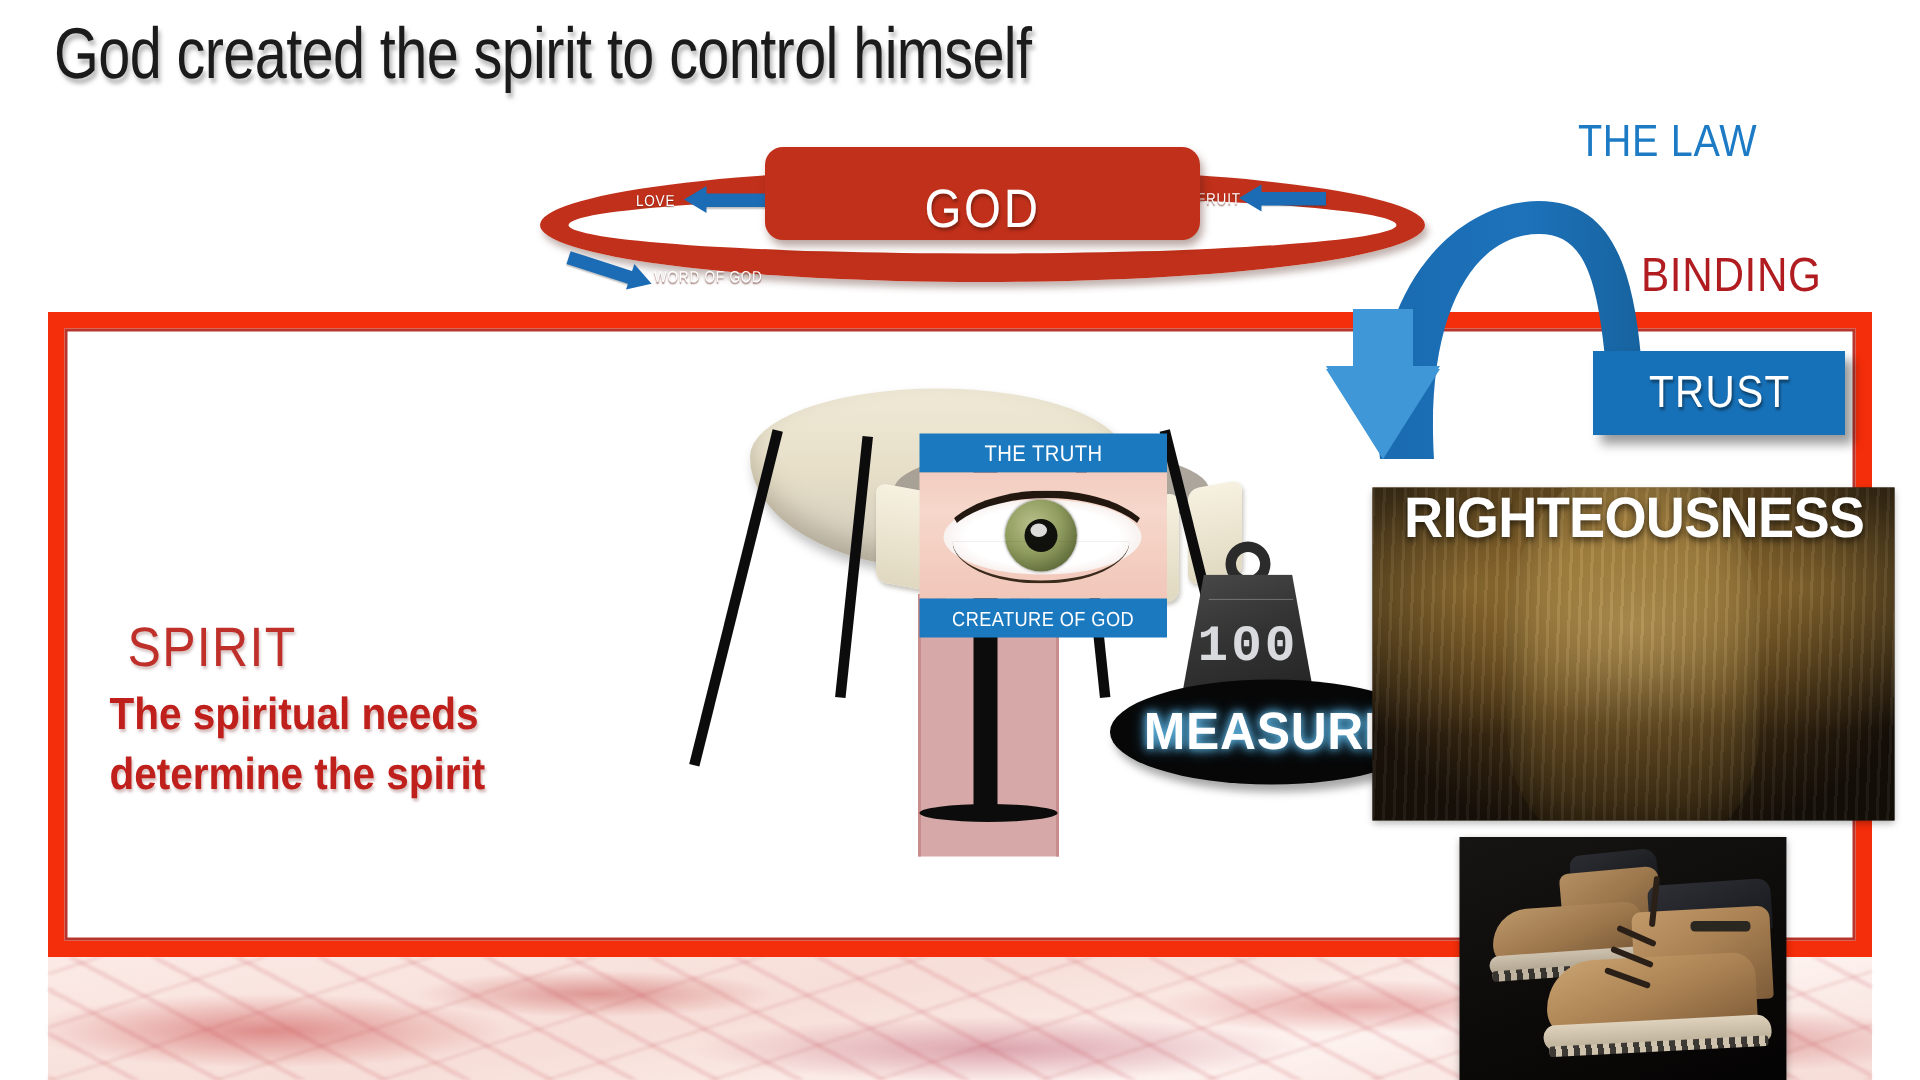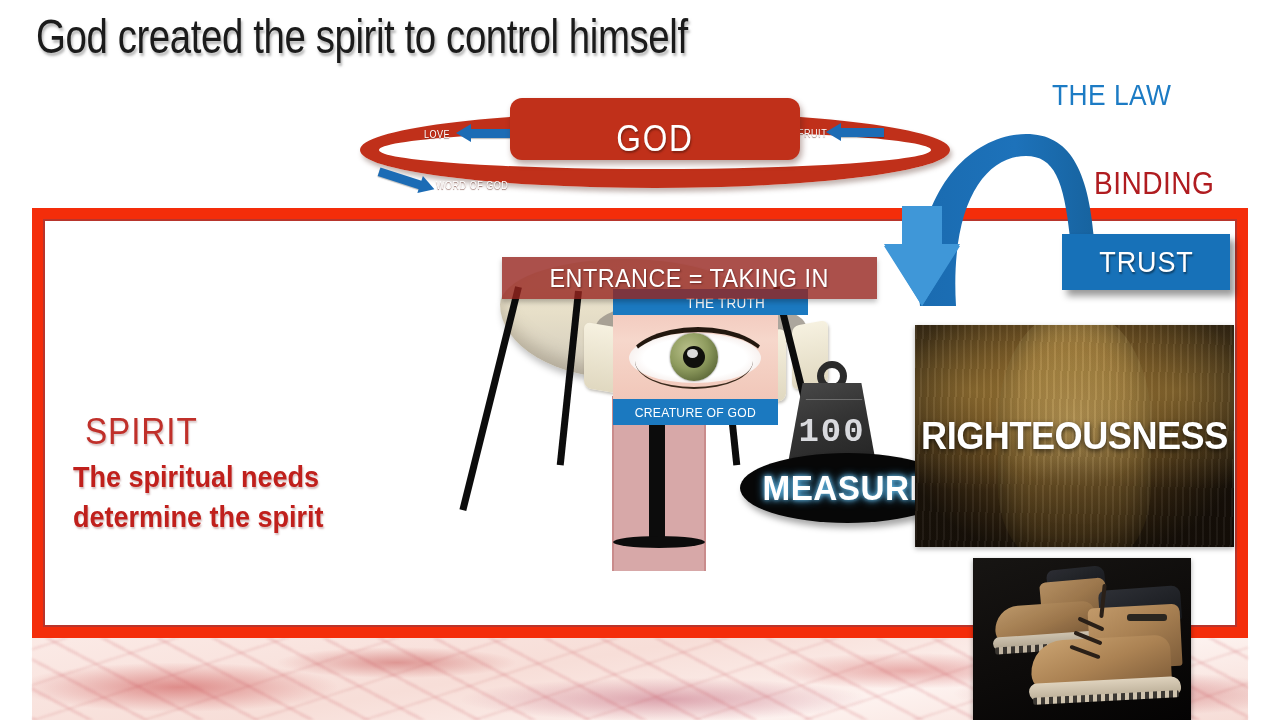--- a/index.html
+++ b/index.html
@@ -161,21 +161,21 @@
     border-left:3px solid transparent;border-right:3px solid transparent;
   }
   #lash-bot{
     position:absolute;left:22px;top:46px;width:118px;height:26px;
     border-bottom:2.5px solid #3a2a1c;border-radius:50%/0 0 100% 100%;
   }
   .eye-band{
     position:absolute;left:0;width:165px;height:26px;background:#1b79c0;
     display:flex;align-items:center;justify-content:center;
   }
-  #band-top{top:0;padding-left:30px;}
+  #band-top{top:0;}
   #band-bot{top:110px;}
   .eye-band span{color:#fff;font-size:15px;letter-spacing:0.3px;
     transform:scaleX(0.9);white-space:nowrap;}
   #band-bot span{font-size:13.5px;}
 
   
   #entrance{
     position:absolute;left:77px;top:26px;width:375px;height:42px;
     background:rgba(150,36,30,0.80);display:flex;align-items:center;
     justify-content:center;z-index:4;
@@ -231,26 +231,26 @@
     clip-path:polygon(12% 0%,88% 0%,100% 100%,0% 100%);
   }
   #weight-num{
     position:absolute;left:6px;top:52px;width:98px;text-align:center;
     color:#d9dade;font-size:34px;font-weight:bold;letter-spacing:2px;
     font-family:"Liberation Mono", monospace;
   }
 
   
   #righteous{
-    position:absolute;left:915px;top:325px;width:319px;height:222px;z-index:6;
+    position:absolute;left:915px;top:325px;width:348px;height:222px;z-index:6;
     overflow:hidden;
     background:
       radial-gradient(ellipse at 50% 42%,rgba(255,226,160,0.55) 0%,rgba(160,110,40,0.25) 38%,rgba(20,14,8,0.85) 80%),
       linear-gradient(160deg,#7a5a25 0%,#4b3617 35%,#241a0c 70%,#120d06 100%);
-    display:flex;align-items:center;justify-content:center;
+    display:flex;justify-content:center;
     box-shadow:0 2px 5px rgba(0,0,0,0.3);
   }
   #righteous::before{
     content:"";position:absolute;left:26%;top:-6%;width:48%;height:112%;
     background:linear-gradient(180deg,rgba(214,176,96,0.55),rgba(90,66,26,0.35));
     border-radius:45% 45% 30% 30%;
     box-shadow:inset 0 0 30px rgba(0,0,0,0.55);
   }
   #righteous::after{
     content:"";position:absolute;left:0;top:0;right:0;bottom:0;
@@ -403,23 +403,20 @@
           </div>
         </div>
 
         <div id="weight">
           <div id="weight-ring"></div>
           <div id="weight-body"></div>
           <div id="weight-inner"></div>
           <div id="weight-num">100</div>
         </div>
 
-        <div id="entrance">
-          <span>ENTRANCE = TAKING IN</span>
-        </div>
 
         <div class="oval" id="oval-measure">
           <span>MEASURE</span>
         </div>
 
       </div>
 
     </div>
   </div>
 

